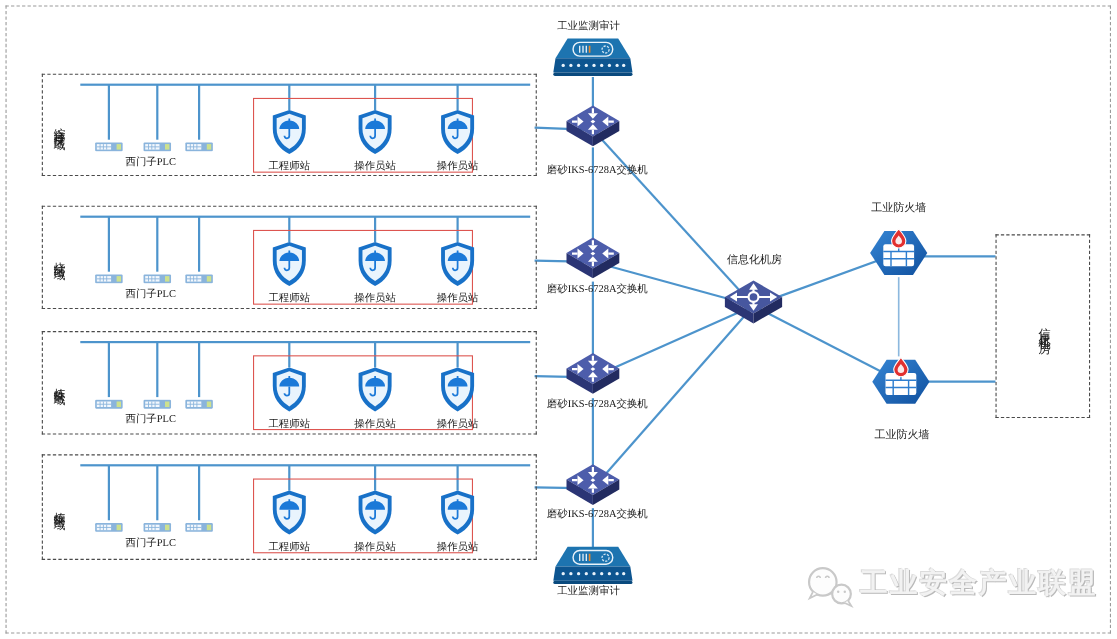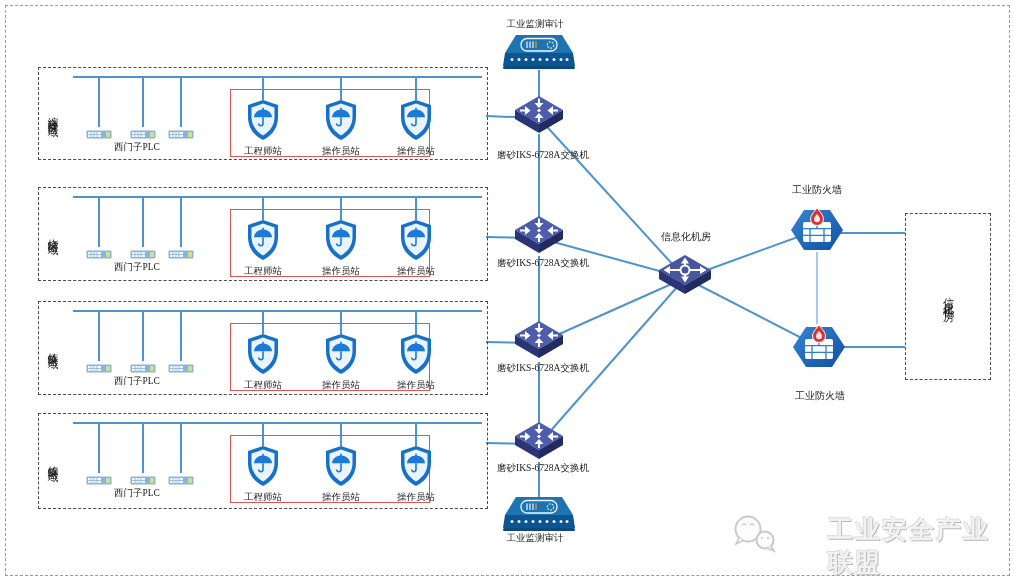--- a/index.html
+++ b/index.html
@@ -15,21 +15,21 @@
   .plc{position:absolute;top:57px;width:26px;height:9px}
   .plc-label{position:absolute;top:73px;left:54px;width:88px;text-align:center;font-size:9.5px}
   .redbox{position:absolute;left:191px;top:21px;width:198px;height:66px;border:1px solid #dd5550}
   .shield{position:absolute;top:31px;width:34px;height:42px;z-index:3}
   .st-label{position:absolute;top:77px;width:64px;text-align:center;font-size:9.5px;z-index:4}
   .icon{position:absolute;z-index:3}
   .lbl{position:absolute;font-size:9.5px;text-align:center;z-index:4;line-height:1.15}
   .room{position:absolute;left:905px;top:213px;width:84px;height:165px;border:1px dashed #4a4a4a;z-index:2}
   .room-label{position:absolute;left:50%;top:50%;transform:translate(-50%,-50%);
               writing-mode:vertical-rl;text-orientation:upright;font-size:11px;letter-spacing:3px}
-  .wm-text{position:absolute;left:828px;top:513px;font-family:"Liberation Sans","DejaVu Sans",sans-serif;
+  .wm-text{position:absolute;left:782px;top:513px;font-family:"Liberation Sans","DejaVu Sans",sans-serif;
            font-weight:bold;font-size:25px;letter-spacing:2px;color:#f2f2f2;
            text-shadow:1px 1px 0 #b9b9b9,-1px -1px 0 #dcdcdc,0 0 1px #c6c6c6;z-index:5}
   .wm-icon{position:absolute;left:730px;top:512px;z-index:5}
 </style>
 </head>
 <body>
 
 <div class="canvas">
   <div class="outer-border"></div>
 

